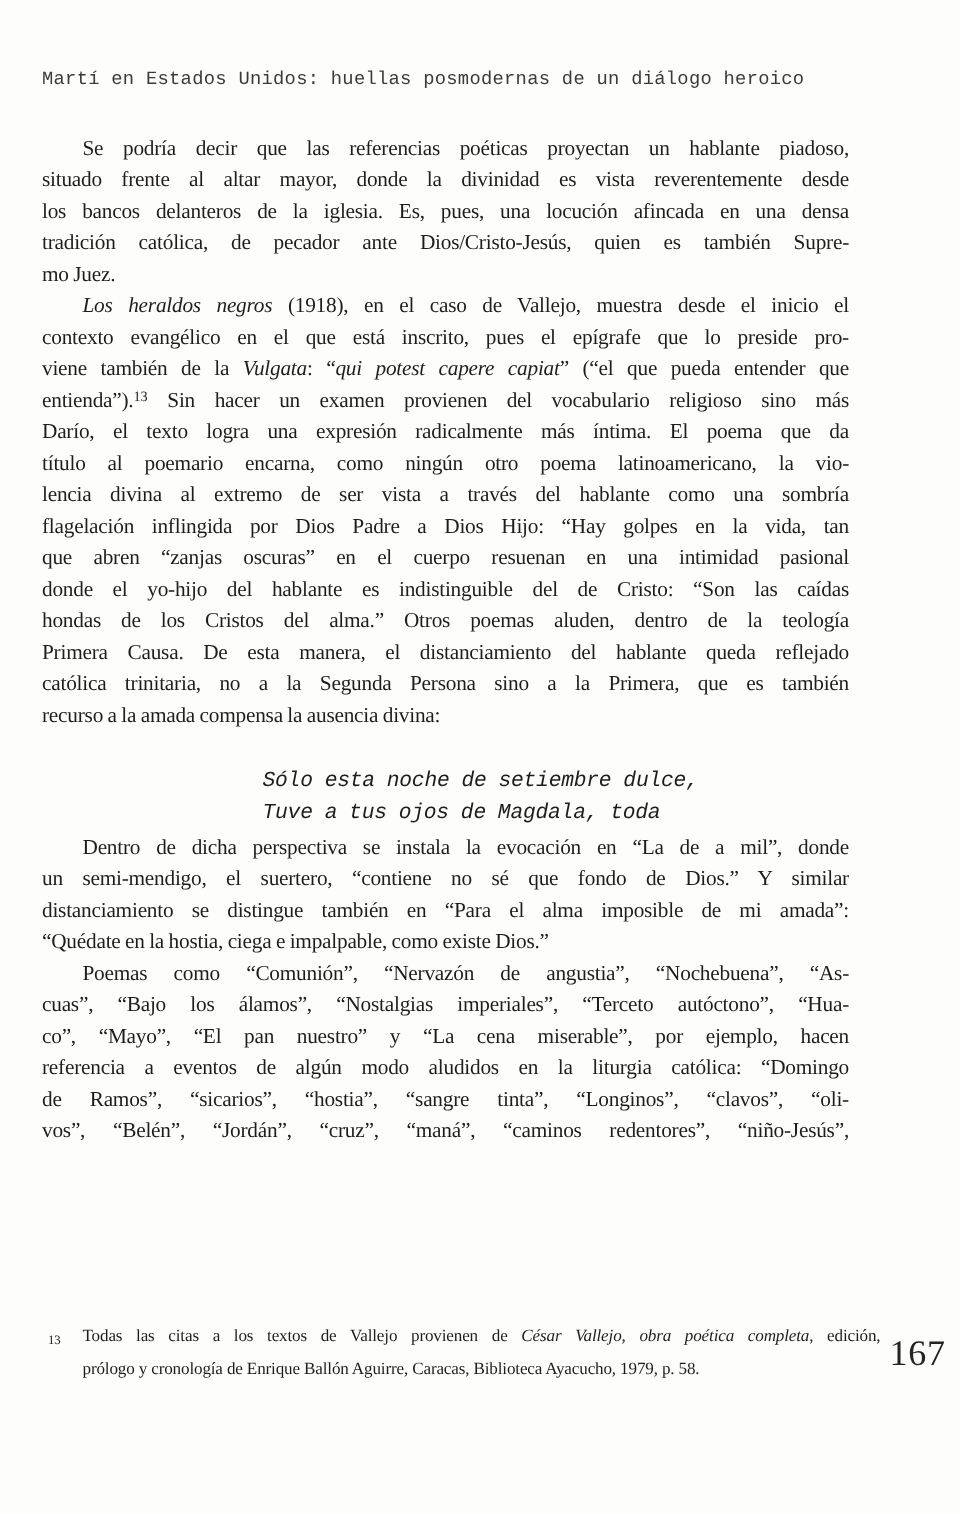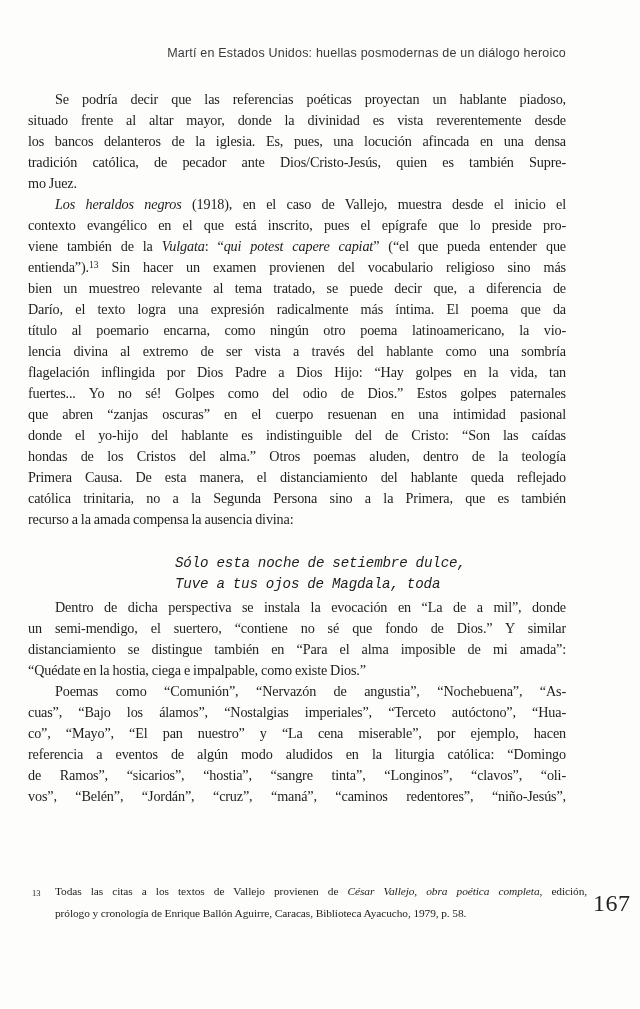--- a/index.html
+++ b/index.html
@@ -7,22 +7,22 @@
     position: relative;
     width: 640px; height: 1009px;
     background: #fdfdfc;
     color: #1e1d1b;
     font-family: "Liberation Serif", serif;
     overflow: hidden;
   }
   .running-header {
     position: absolute;
     top: 46px; left: 28px; width: 538px;
-    text-align: right;
-    font-family: Liberation Sans, sans-serif;
+    text-align: left;
+    font-family: Liberation Mono, monospace;
     font-size: 12.5px;
     letter-spacing: 0.2px;
     color: #3a3a3a;
   }
   .body-text {
     position: absolute;
     top: 89px; left: 28px; width: 538px;
     font-size: 14.2px;
     line-height: 21px;
     letter-spacing: -0.15px;
@@ -86,26 +86,24 @@
         <div class="line"><span>situado frente al altar mayor, donde la divinidad es vista reverentemente desde</span></div>
         <div class="line"><span>los bancos delanteros de la iglesia. Es, pues, una locución afincada en una densa</span></div>
         <div class="line"><span>tradición católica, de pecador ante Dios/Cristo-Jesús, quien es también Supre-</span></div>
         <div class="line flush"><span>mo Juez.</span></div>
       </div>
       <div class="block">
         <div class="line indent"><span class="it">Los heraldos negros</span><span> (1918), en el caso de Vallejo, muestra desde el inicio el</span></div>
         <div class="line"><span>contexto evangélico en el que está inscrito, pues el epígrafe que lo preside pro-</span></div>
         <div class="line"><span>viene también de la </span><span class="it">Vulgata</span><span>: “</span><span class="it">qui potest capere capiat</span><span>” (“el que pueda entender que</span></div>
         <div class="line"><span>entienda”).</span><span class="sup">13</span><span> Sin hacer un examen provienen del vocabulario religioso sino más</span></div>
-        <div class="line"><span>bien un muestreo relevante al tema tratado, se puede decir que, a diferencia de</span></div>
         <div class="line"><span>Darío, el texto logra una expresión radicalmente más íntima. El poema que da</span></div>
         <div class="line"><span>título al poemario encarna, como ningún otro poema latinoamericano, la vio-</span></div>
         <div class="line"><span>lencia divina al extremo de ser vista a través del hablante como una sombría</span></div>
         <div class="line"><span>flagelación inflingida por Dios Padre a Dios Hijo: “Hay golpes en la vida, tan</span></div>
-        <div class="line"><span>fuertes... Yo no sé! Golpes como del odio de Dios.” Estos golpes paternales</span></div>
         <div class="line"><span>que abren “zanjas oscuras” en el cuerpo resuenan en una intimidad pasional</span></div>
         <div class="line"><span>donde el yo-hijo del hablante es indistinguible del de Cristo: “Son las caídas</span></div>
         <div class="line"><span>hondas de los Cristos del alma.” Otros poemas aluden, dentro de la teología</span></div>
         <div class="line"><span>Primera Causa. De esta manera, el distanciamiento del hablante queda reflejado</span></div>
         <div class="line"><span>católica trinitaria, no a la Segunda Persona sino a la Primera, que es también</span></div>
         <div class="line flush"><span>recurso a la amada compensa la ausencia divina:</span></div>
       </div>
       <div class="block poem">
         <div class="line flush"><span>Sólo esta noche de setiembre dulce,</span></div>
         <div class="line flush"><span>Tuve a tus ojos de Magdala, toda</span></div>

